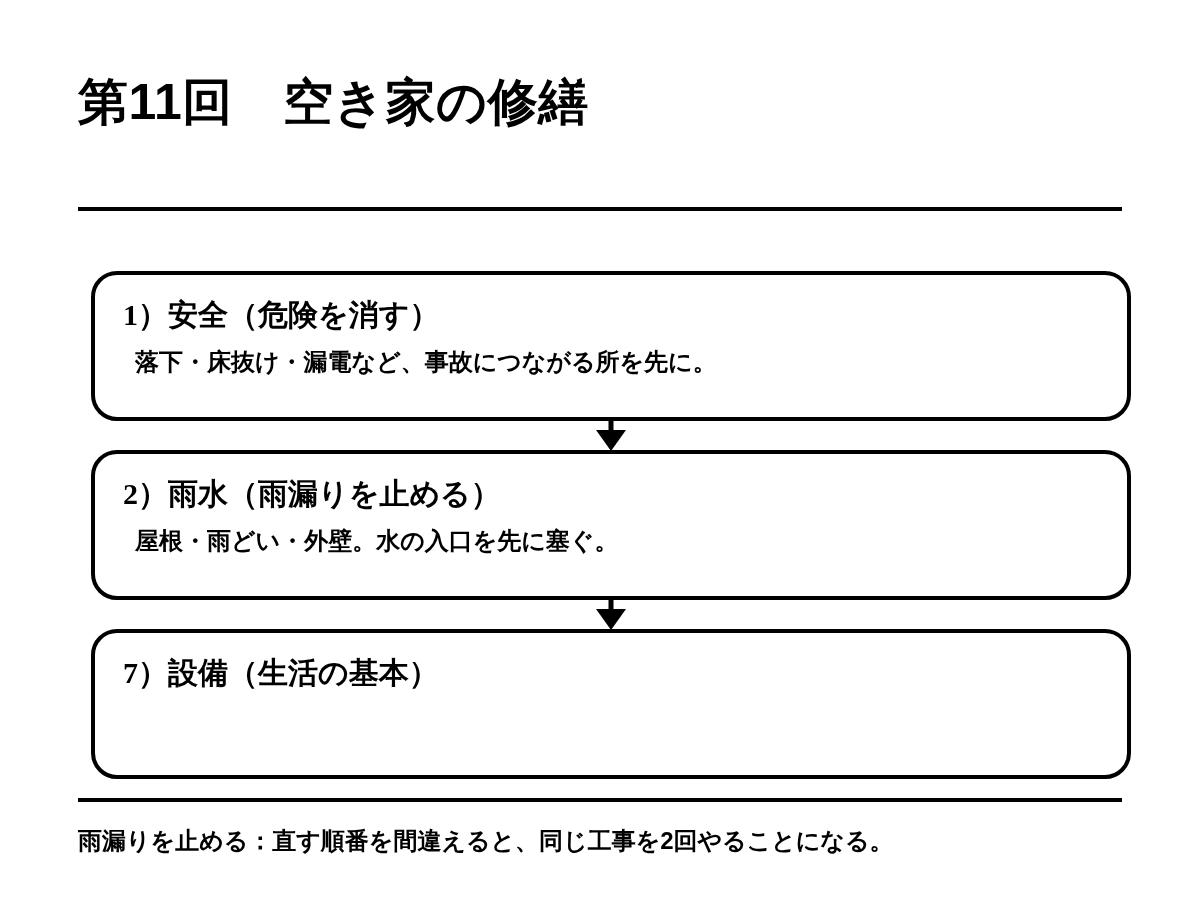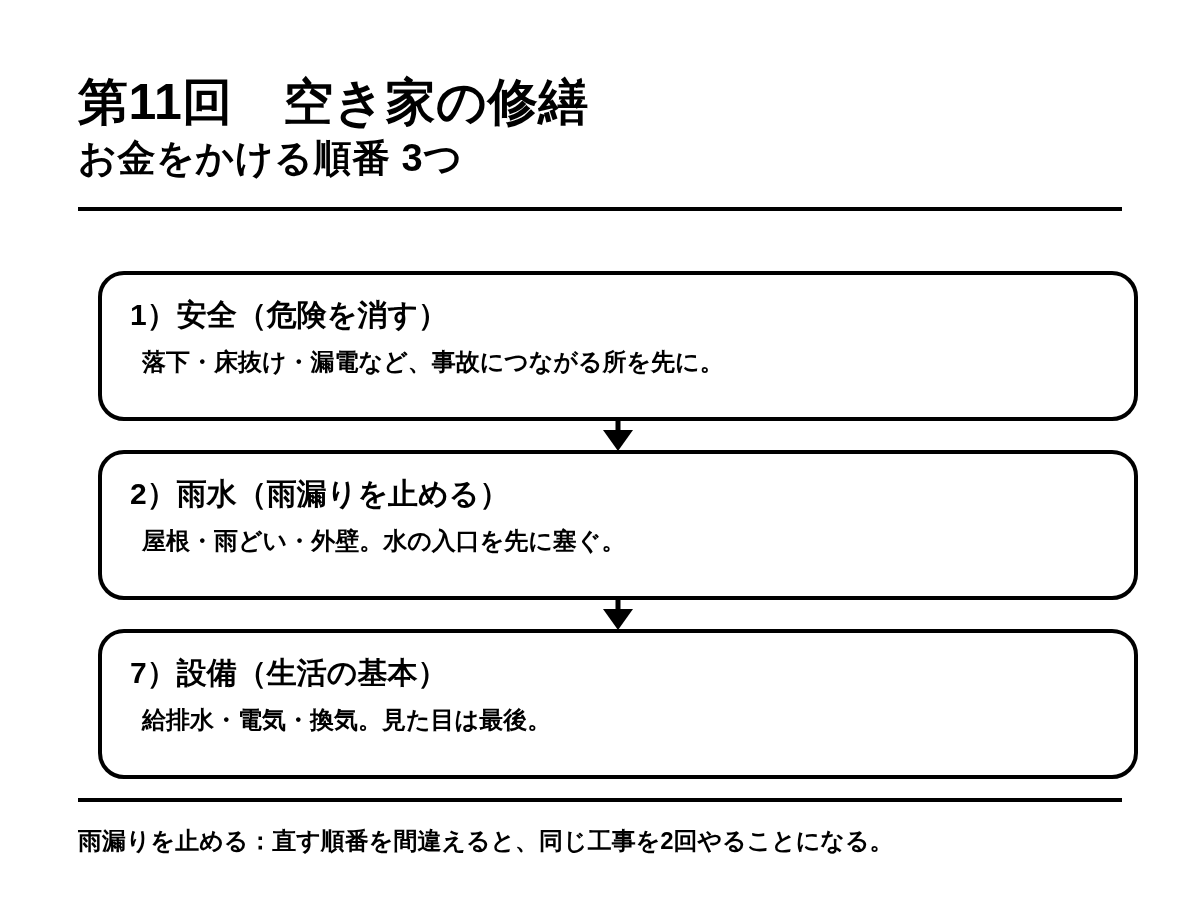--- a/index.html
+++ b/index.html
@@ -53,23 +53,24 @@
     width: 1044px;
     height: 4px;
     background: #000000;
   }
   .rule-top { top: 207px; }
   .rule-bottom { top: 798px; }
 
   
   .flow {
     position: absolute;
-    left: 98px;
+    left: 91px;
     top: 271px;
     width: 1040px;
+    font-family: Liberation Serif, serif;
   }
 
   .step-box {
     position: relative;
     box-sizing: border-box;
     width: 1040px;
     height: 150px;
     border: 4px solid #000000;
     border-radius: 26px;
     background: #ffffff;
@@ -132,21 +133,20 @@
     margin: 0;
   }
 </style>
 </head>
 <body>
 
 <div class="slide">
 
   <div class="header">
     <h1 class="title">第11回　空き家の修繕</h1>
-    <h2 class="subtitle">お金をかける順番 3つ</h2>
   </div>
 
   <div class="rule rule-top"></div>
 
   <div class="flow">
 
     <div class="step-box">
       <p class="step-heading">1）安全（危険を消す）</p>
       <p class="step-detail">落下・床抜け・漏電など、事故につながる所を先に。</p>
     </div>
@@ -161,21 +161,20 @@
       <p class="step-detail">屋根・雨どい・外壁。水の入口を先に塞ぐ。</p>
     </div>
 
     <div class="arrow">
       <div class="arrow-stem"></div>
       <div class="arrow-head"></div>
     </div>
 
     <div class="step-box">
       <p class="step-heading">7）設備（生活の基本）</p>
-      <p class="step-detail">給排水・電気・換気。見た目は最後。</p>
     </div>
 
   </div>
 
   <div class="rule rule-bottom"></div>
 
   <p class="footer-note">雨漏りを止める：直す順番を間違えると、同じ工事を2回やることになる。</p>
 
 </div>
 

